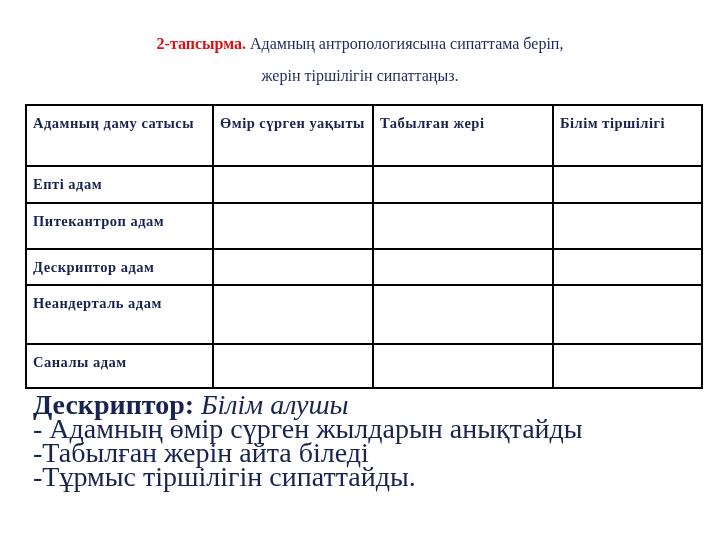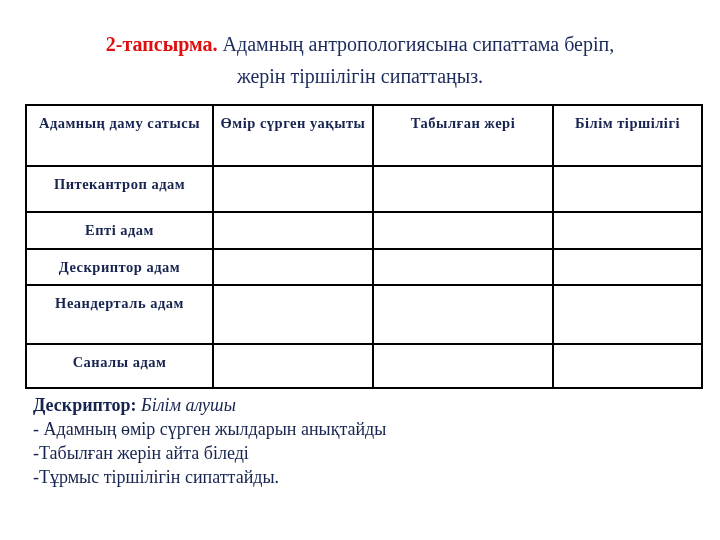--- a/index.html
+++ b/index.html
@@ -1,21 +1,21 @@
 <!DOCTYPE html>
 <html><head>
   <meta charset="utf-8">
   <style>
     html, body { margin: 0; padding: 0; background: #ffffff; }
     body { width: 720px; height: 540px; position: relative; overflow: hidden; font-family: "Liberation Serif", serif; }
-    .title { position: absolute; left: 0; top: 28px; width: 720px; text-align: center; color: #1a2a5c; font-size: 20px; line-height: 32px; }
+    .title { position: absolute; left: 0; top: 28px; width: 720px; text-align: center; color: #1a2a5c; font-size: 16px; line-height: 32px; }
     .title .task { color: #e00e0e; font-weight: bold; }
-    table.grid { position: absolute; left: 25px; top: 104px; border-collapse: collapse; table-layout: fixed; width: 676px; text-align: center; }
+    table.grid { position: absolute; left: 25px; top: 104px; border-collapse: collapse; table-layout: fixed; width: 676px; }
     table.grid td { border: 2px solid #000; vertical-align: top; padding: 6px 6px 4px 6px; color: #16244f; font-weight: bold; font-size: 14.5px; line-height: 22px; letter-spacing: 0.5px; }
-    .descriptor { position: absolute; left: 33px; top: 393px; color: #16244f; font-size: 18px; line-height: 24px; }
+    .descriptor { position: absolute; left: 33px; top: 393px; color: #16244f; font-size: 28px; line-height: 24px; }
     .descriptor .hd { font-weight: bold; }
     .descriptor .it { font-style: italic; }
   </style>
 </head>
 <body>
 
 <div class="title">
   <span class="task">2-тапсырма.</span>
   <span>Адамның антропологиясына сипаттама беріп,</span><br>
   <span>жерін тіршілігін сипаттаңыз.</span>
@@ -28,28 +28,28 @@
       <col style="width:180px">
       <col style="width:149px">
   </colgroup>
   <tbody>
       <tr style="height:61px">
     <td>Адамның даму сатысы</td>
     <td>Өмір сүрген уақыты</td>
     <td>Табылған жері</td>
     <td>Білім тіршілігі</td>
   </tr>
-  <tr style="height:46px">
-    <td>Питекантроп адам</td>
+  <tr style="height:37px">
+    <td>Ептi адам</td>
     <td></td>
     <td></td>
     <td></td>
   </tr>
-  <tr style="height:37px">
-    <td>Ептi адам</td>
+  <tr style="height:46px">
+    <td>Питекантроп адам</td>
     <td></td>
     <td></td>
     <td></td>
   </tr>
   <tr style="height:36px">
     <td>Дескриптор адам</td>
     <td></td>
     <td></td>
     <td></td>
   </tr>

